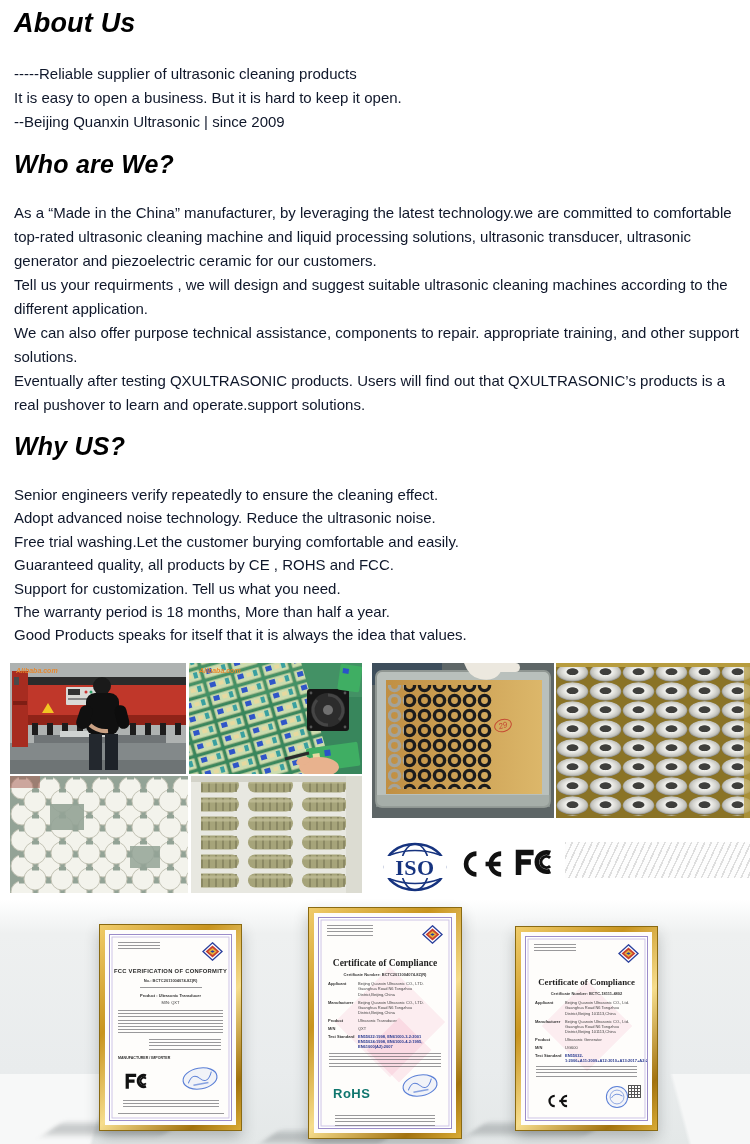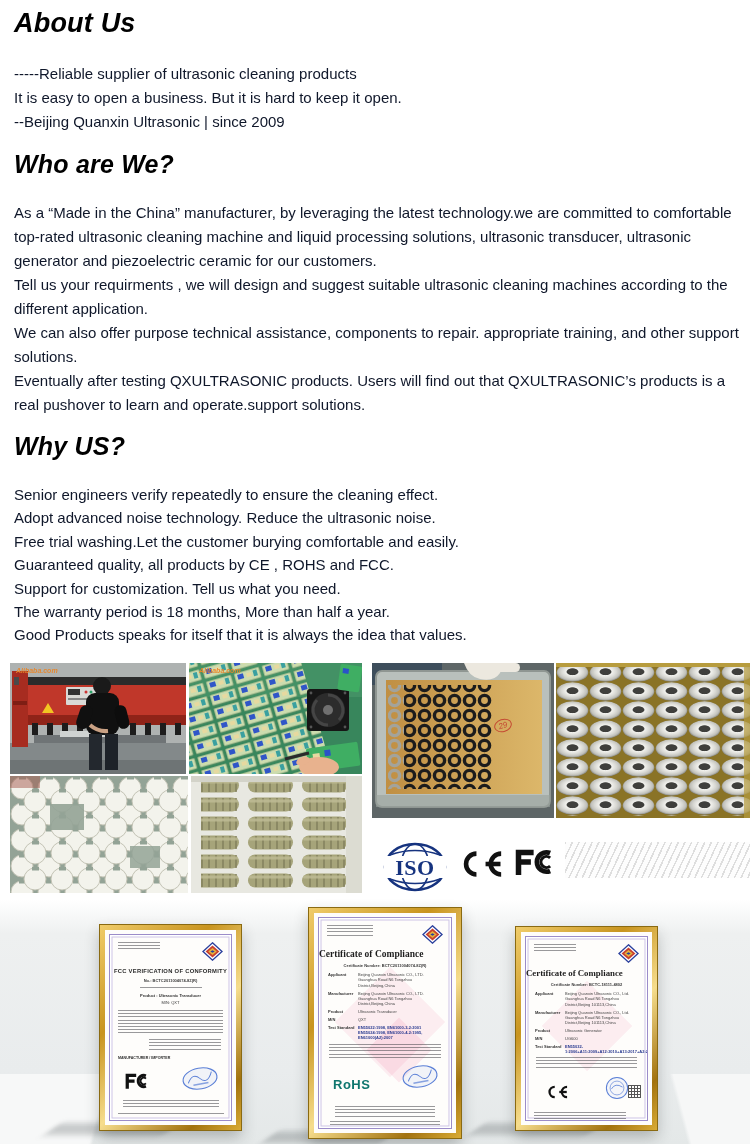--- a/index.html
+++ b/index.html
@@ -39,21 +39,21 @@
   .frame{position:relative;width:100%;height:100%;padding:5px;
          background:linear-gradient(135deg,#f0cc6a,#c8941f 32%,#f6dd8d 58%,#a2720f 85%,#d9ab35);
          box-shadow:0 0 0 1px #8a6a12,0 7px 14px rgba(40,45,48,.30)}
   .paper{position:relative;width:100%;height:100%;background:#fefdfb;padding:4px;overflow:hidden}
   .pborder{position:relative;width:100%;height:100%;border:1.5px solid #9b8cc9;
            box-shadow:inset 0 0 0 1.5px #fff,inset 0 0 0 2.5px #cdc4e6;overflow:hidden}
   .tl{background-image:repeating-linear-gradient(to bottom,rgba(70,70,75,.55) 0 1px,transparent 1px 3.2px)}
   .chead{display:flex;justify-content:space-between;align-items:flex-start;margin:7px 8px 0}
   .dlogo{width:21px;height:19px;flex:none}
   .ctitle1{margin-top:7px;text-align:center;font-size:5.8px;font-weight:700;letter-spacing:.3px;color:#2a2a2a}
-  .ctitle2{margin-top:5px;font-family:"Liberation Serif",serif;font-weight:700;font-size:9.5px;color:#1e1e1e}
+  .ctitle2{margin-top:14px;text-align:center;font-family:"Liberation Serif",serif;font-weight:700;font-size:9.5px;color:#1e1e1e}
   .cnum{margin-top:4px;text-align:center;font-size:4px;font-weight:700;color:#3a3a3a}
   .ccenter{text-align:center;font-size:4px;color:#333}
   .cfields{margin:4px 9px 0}
   .crow{display:flex;gap:3px;margin-bottom:2.4px}
   .cl{width:27px;flex:none;font-size:4px;font-weight:700;color:#333}
   .cv{flex:1;font-size:4px;color:#454545}
   .cv i{display:block;font-style:normal;line-height:1.35}
   .cv.std i{color:#26388f;font-weight:700}
   .cmarkrow{position:relative;margin:6px 10px 0;height:26px}
   .rohs{position:absolute;left:4px;bottom:2px;font-size:13px;font-weight:700;letter-spacing:.5px;color:#0f766e}

